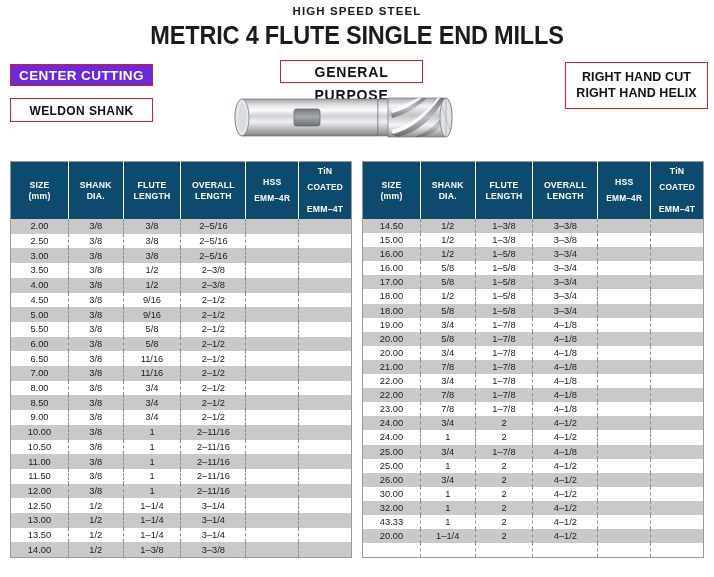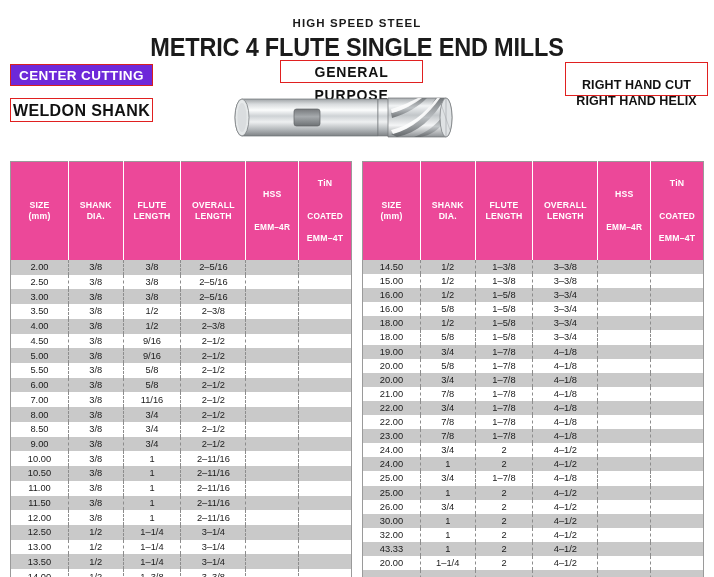--- a/index.html
+++ b/index.html
@@ -19,21 +19,21 @@
   .header {
     position: relative;
     height: 155px;
   }
   .eyebrow {
     text-align: center;
     font-size: 11.5px;
     font-weight: bold;
     letter-spacing: 1.1px;
     color: #1b1b1b;
-    padding-top: 17px;
+    padding-top: 5px;
   }
   .main-title {
     text-align: center;
     font-size: 25px;
     line-height: 30px;
     font-weight: bold;
     letter-spacing: -0.2px;
     color: #1b1b1b;
     transform: scaleX(0.94);
     margin-top: 3px;
@@ -58,35 +58,35 @@
   #badge-center-cutting {
     left: 10px; top: 64px;
     width: 143px; height: 22px;
     line-height: 22px;
     font-size: 13.5px;
   }
   #badge-weldon-shank {
     left: 10px; top: 98px;
     width: 143px; height: 24px;
     line-height: 24px;
-    font-size: 16px;
+    font-size: 12px;
   }
   #badge-general-purpose {
     left: 280px; top: 60px;
     width: 143px; height: 23px;
     line-height: 23px;
     font-size: 14px;
     letter-spacing: 0.8px;
   }
   #badge-right-hand {
     left: 565px; top: 62px;
-    width: 143px; height: 34px;
+    width: 143px; height: 47px;
     font-size: 12.5px;
     line-height: 16px;
-    padding-top: 14px;
+    padding-top: 6px;
     letter-spacing: 0.1px;
   }
 
   
   #tool-illustration {
     position: absolute;
     left: 228px;
     top: 86px;
     width: 235px;
     height: 62px;
@@ -104,36 +104,36 @@
     box-sizing: border-box;
   }
   .spec-table {
     flex: 1 1 0;
     border-collapse: collapse;
     table-layout: fixed;
     border: 1px solid #9a9a9a;
     background: #ffffff;
   }
   .spec-table thead th {
-    background: #ec4899;
+    background: #0c4a6e;
     color: #ffffff;
     font-size: 8.7px;
     font-weight: bold;
     line-height: 11px;
     letter-spacing: 0.2px;
     height: 48px;
-    padding: 16px 1px;
+    padding: 4px 1px;
     vertical-align: middle;
     text-align: center;
     border-right: 1px solid #ffffff;
   }
   .spec-table thead th:last-child { border-right: none; }
   .spec-table thead th .sub {
     display: block;
-    margin-top: 22px;
+    margin-top: 5px;
     font-size: 8.3px;
   }
   .spec-table tbody td {
     font-size: 9.3px;
     color: #1a1a1a;
     text-align: center;
     height: 14.1px;
     line-height: 14.1px;
     padding: 0;
     border-right: 1px dashed #8d8d8d;
@@ -316,20 +316,28 @@
         </tr>
         <tr>
           <td>6.00</td>
           <td>3/8</td>
           <td>5/8</td>
           <td>2–1/2</td>
           <td></td>
           <td></td>
         </tr>
         <tr>
+          <td>6.50</td>
+          <td>3/8</td>
+          <td>11/16</td>
+          <td>2–1/2</td>
+          <td></td>
+          <td></td>
+        </tr>
+        <tr>
           <td>7.00</td>
           <td>3/8</td>
           <td>11/16</td>
           <td>2–1/2</td>
           <td></td>
           <td></td>
         </tr>
         <tr>
           <td>8.00</td>
           <td>3/8</td>
@@ -475,20 +483,28 @@
         </tr>
         <tr>
           <td>16.00</td>
           <td>5/8</td>
           <td>1–5/8</td>
           <td>3–3/4</td>
           <td></td>
           <td></td>
         </tr>
         <tr>
+          <td>17.00</td>
+          <td>5/8</td>
+          <td>1–5/8</td>
+          <td>3–3/4</td>
+          <td></td>
+          <td></td>
+        </tr>
+        <tr>
           <td>18.00</td>
           <td>1/2</td>
           <td>1–5/8</td>
           <td>3–3/4</td>
           <td></td>
           <td></td>
         </tr>
         <tr>
           <td>18.00</td>
           <td>5/8</td>

